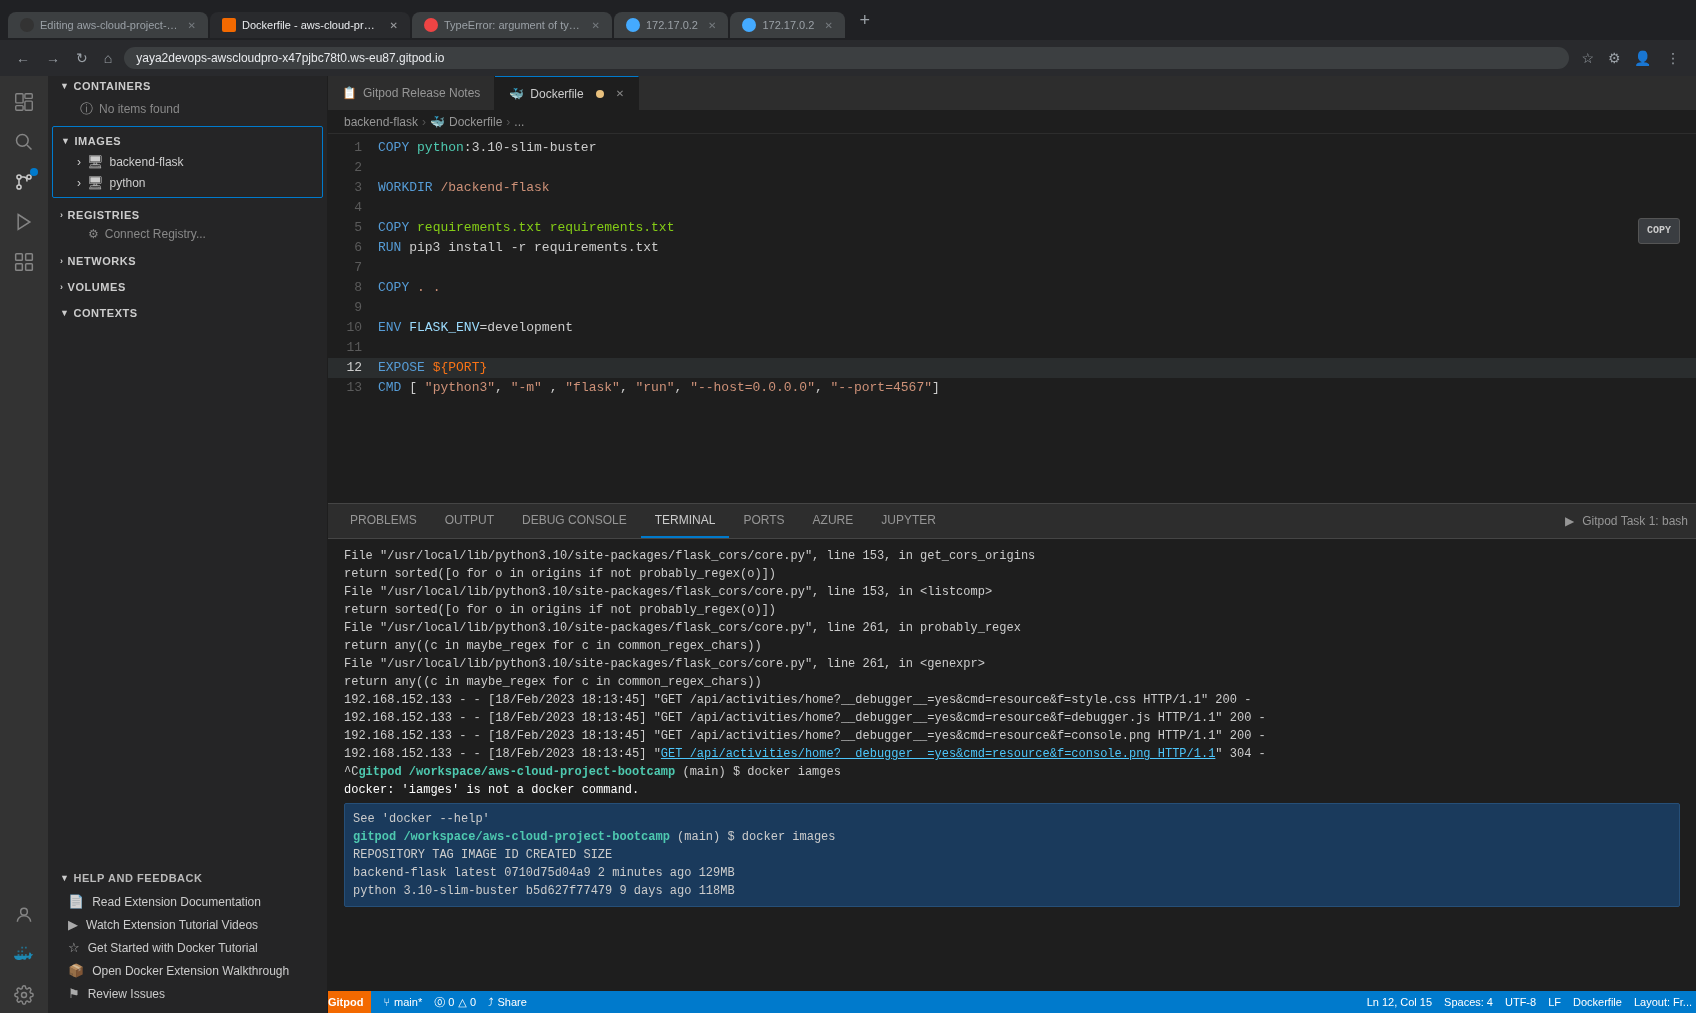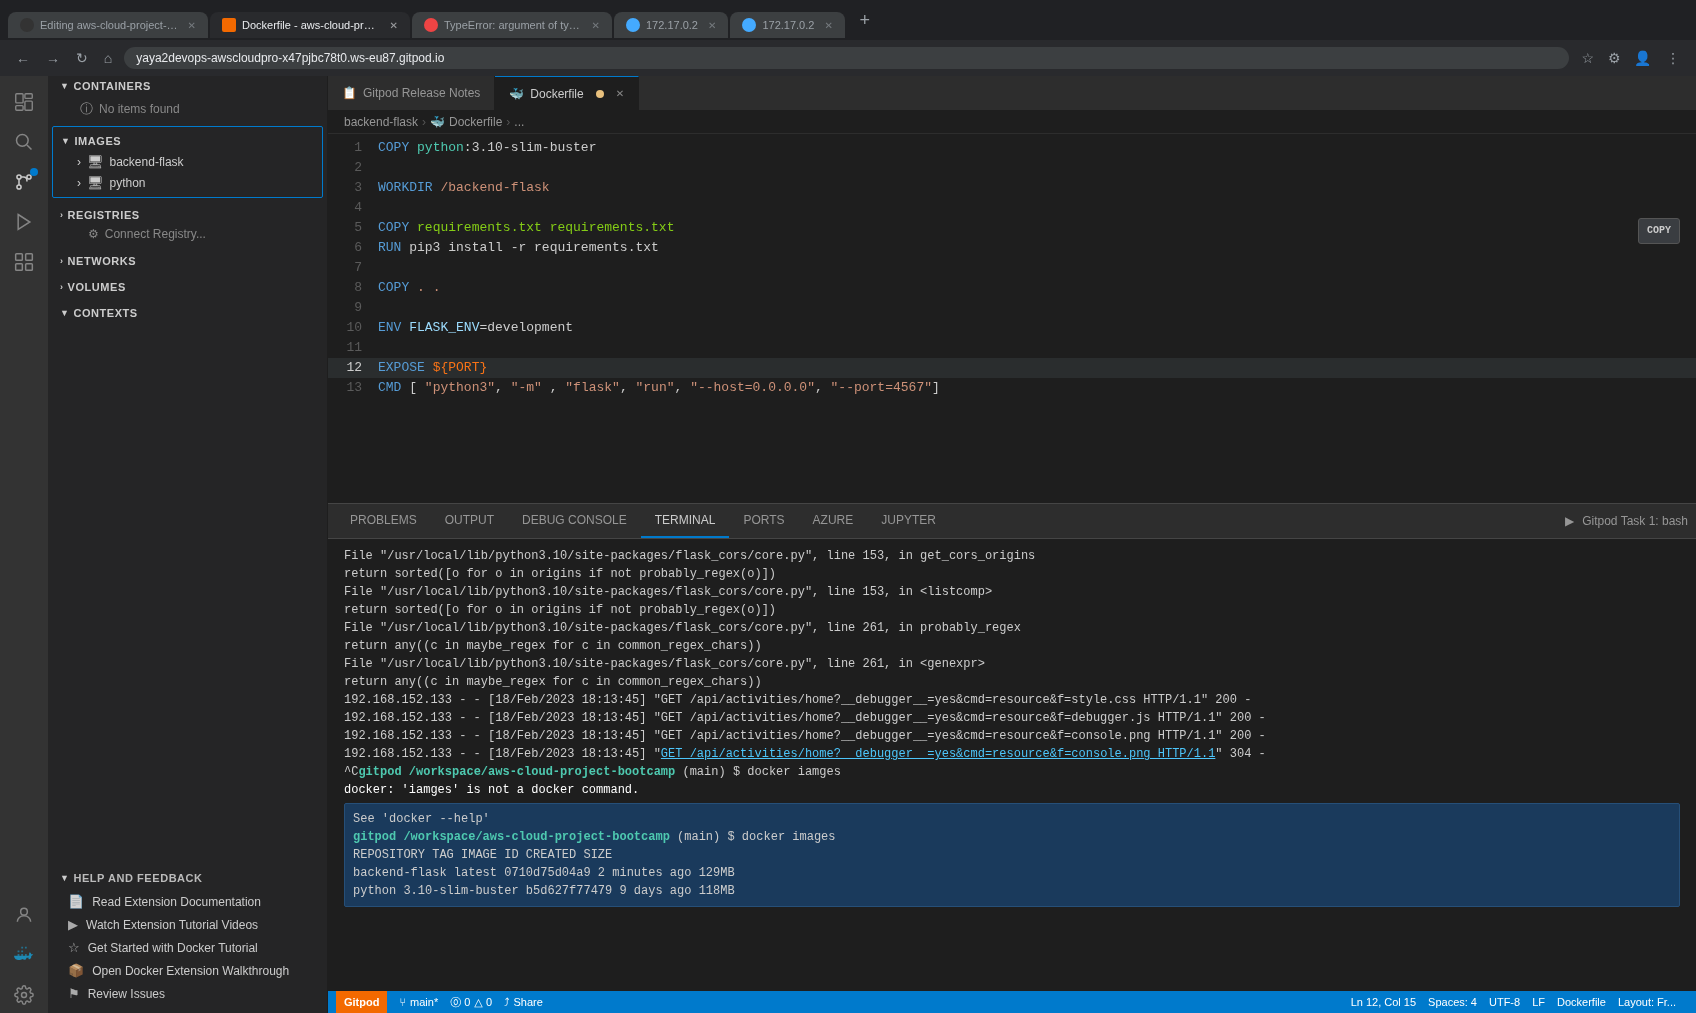--- a/index.html
+++ b/index.html
@@ -77,21 +77,21 @@
     .terminal-panel { height: 488px; display: flex; flex-direction: column; border-top: 1px solid #454545; background: #1e1e1e; flex-shrink: 0; }
     .terminal-tabs { display: flex; align-items: center; background: #2d2d2d; border-bottom: 1px solid #454545; flex-shrink: 0; height: 35px; padding: 0 8px; }
     .terminal-tab { padding: 0 14px; height: 100%; display: flex; align-items: center; cursor: pointer; font-size: 12px; color: #969696; border-bottom: 2px solid transparent; }
     .terminal-tab.active { color: #cccccc; border-bottom-color: #007acc; }
     .terminal-right { margin-left: auto; display: flex; align-items: center; gap: 8px; color: #969696; font-size: 12px; }
     .terminal-content { flex: 1; overflow-y: auto; font-family: 'Consolas', 'Courier New', monospace; font-size: 12px; line-height: 18px; padding: 8px 16px; color: #cccccc; background: #1e1e1e; }
     .term-path { color: #4ec9b0; font-weight: bold; }
     .term-link { color: #4dc6fb; text-decoration: underline; }
 
     
-    .status-bar { height: 22px; background: #007acc; display: flex; align-items: center; padding: 0 20px; gap: 12px; flex-shrink: 0; font-size: 11px; color: #ffffff; }
+    .status-bar { height: 22px; background: #007acc; display: flex; align-items: center; padding: 0 4px; gap: 12px; flex-shrink: 0; font-size: 11px; color: #ffffff; }
     .status-item { display: flex; align-items: center; gap: 4px; }
     .status-right { margin-left: auto; display: flex; gap: 12px; }
 
     
     .gitpod-badge { background: #f36900; padding: 0 8px; height: 22px; display: flex; align-items: center; margin-left: -12px; font-size: 11px; font-weight: 600; }
 
     
     .collapsed-section { padding: 4px 12px; }
     .collapsed-header { display: flex; align-items: center; gap: 4px; cursor: pointer; color: #cccccc; font-size: 11px; font-weight: 600; text-transform: uppercase; letter-spacing: 0.05em; padding: 3px 0; }
 

